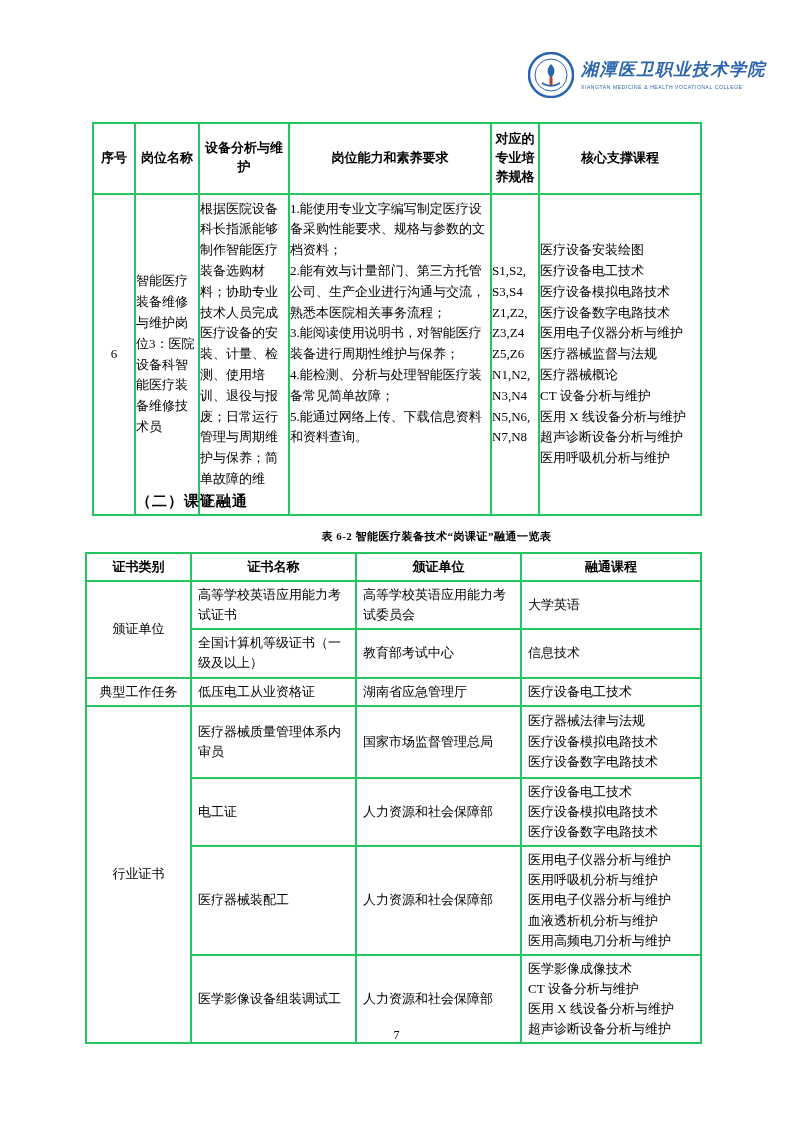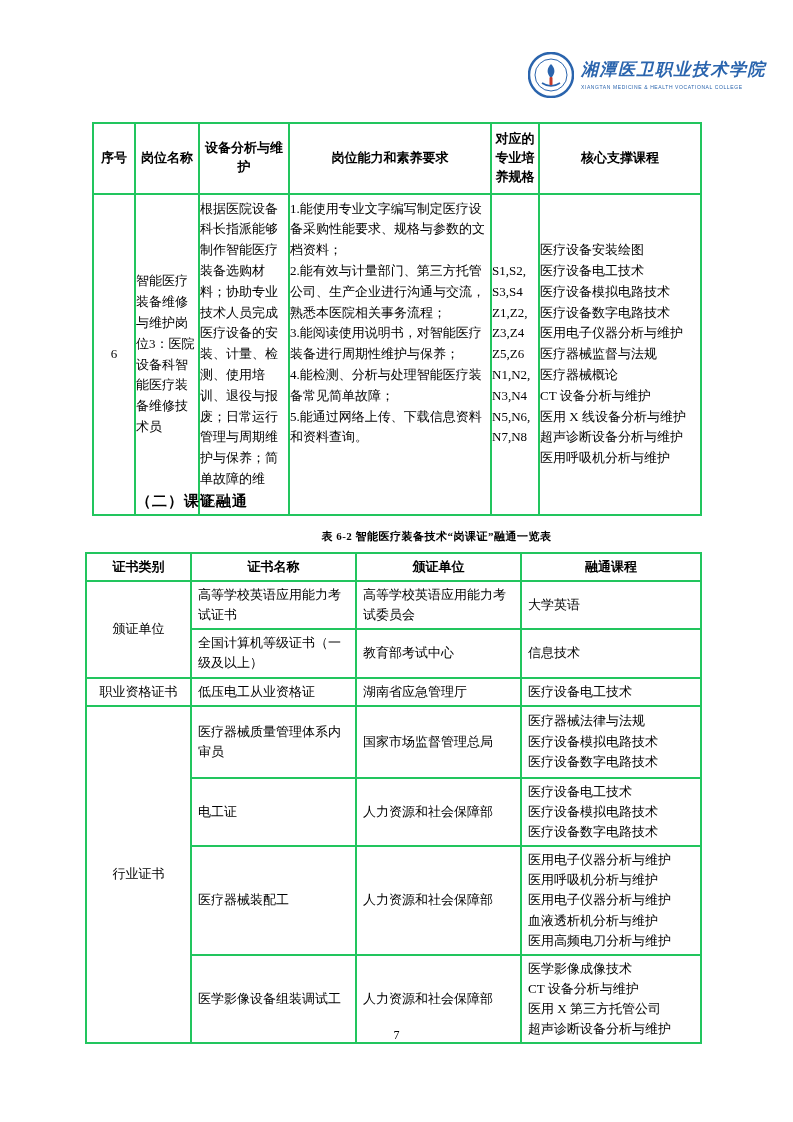--- a/index.html
+++ b/index.html
@@ -222,21 +222,21 @@
           <td>高等学校英语应用能力考试证书</td>
           <td>高等学校英语应用能力考试委员会</td>
           <td class="pre">大学英语</td>
         </tr>
         <tr class="rh-b">
           <td>全国计算机等级证书（一级及以上）</td>
           <td>教育部考试中心</td>
           <td class="pre">信息技术</td>
         </tr>
         <tr class="rh-c">
-          <td class="cat">职业资格证书</td>
+          <td class="cat">典型工作任务</td>
           <td>低压电工从业资格证</td>
           <td>湖南省应急管理厅</td>
           <td class="pre">医疗设备电工技术</td>
         </tr>
         <tr class="rh-d">
           <td class="cat" rowspan="4">行业证书</td>
           <td>医疗器械质量管理体系内审员</td>
           <td>国家市场监督管理总局</td>
           <td class="pre">医疗器械法律与法规
 医疗设备模拟电路技术
@@ -256,21 +256,21 @@
 医用呼吸机分析与维护
 医用电子仪器分析与维护
 血液透析机分析与维护
 医用高频电刀分析与维护</td>
         </tr>
         <tr class="rh-g">
           <td>医学影像设备组装调试工</td>
           <td>人力资源和社会保障部</td>
           <td class="pre">医学影像成像技术
 CT 设备分析与维护
-医用 X 第三方托管公司
+医用 X 线设备分析与维护
 超声诊断设备分析与维护</td>
         </tr>
       </tbody>
     </table>
   </div>
 
   <div class="page-number">7</div>
 
 </div>
 

